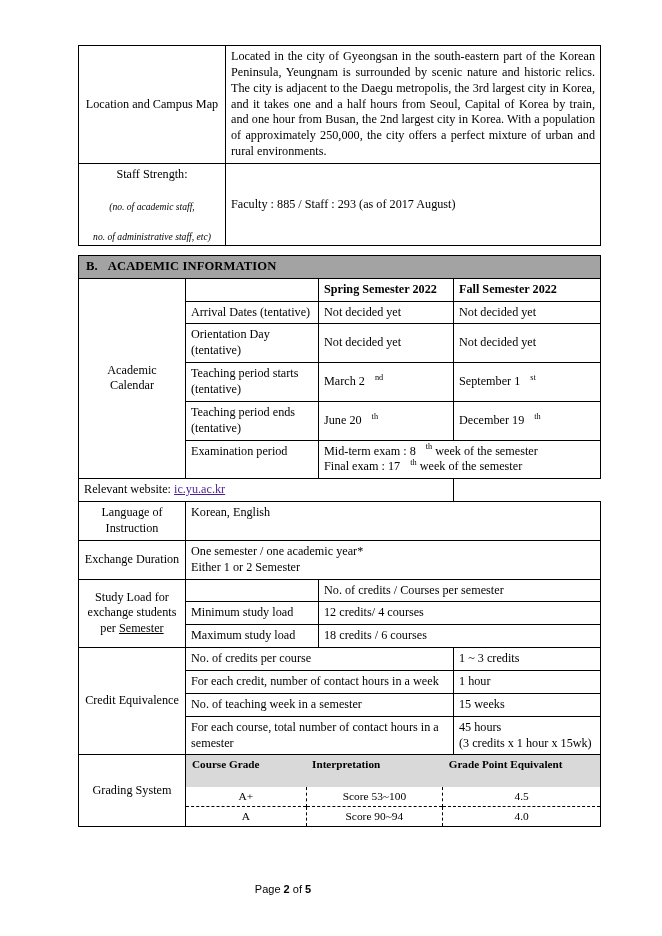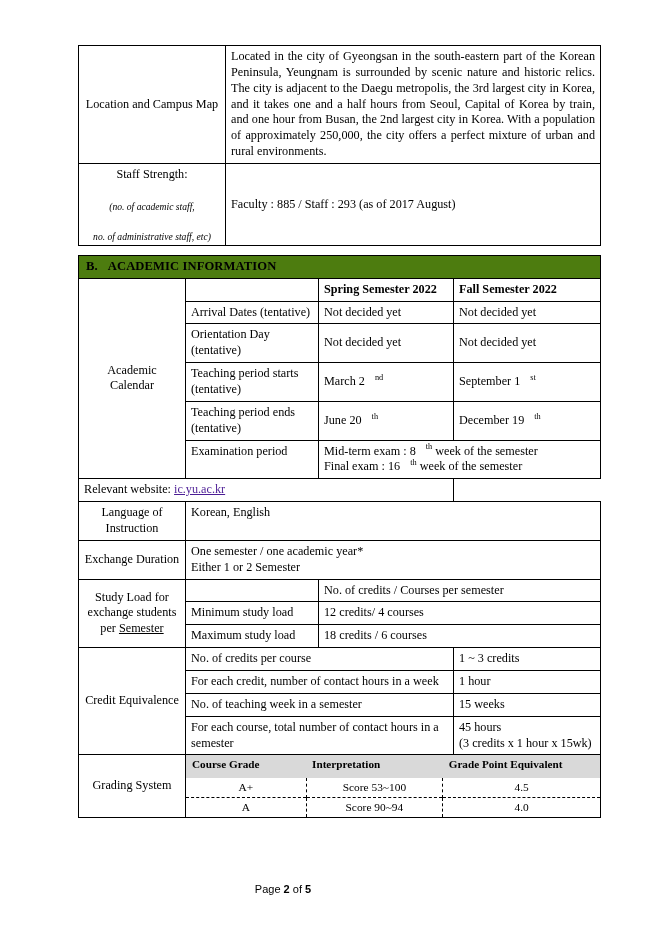--- a/index.html
+++ b/index.html
@@ -52,21 +52,21 @@
     display: block;
     font-style: italic;
     font-size: 9.6px;
     line-height: 1.22;
     margin-top: 18px;
   }
   .midcell { vertical-align: middle; }
 
   
   .section-bar td {
-    background: #4d7c0f;
+    background: #a3a3a3;
     font-weight: bold;
     font-size: 12.6px;
     letter-spacing: 0.1px;
     padding: 2px 5px 3px 7px;
     vertical-align: middle;
   }
   .section-bar .sec-letter { margin-right: 10px; }
 
   
   .gap { height: 9px; }
@@ -101,21 +101,21 @@
     border: none;
     text-align: center;
     padding: 2px 4px;
     font-size: 11.4px;
   }
   table.grading tr.ghead td {
     background: #d9d9d9;
     font-weight: bold;
     font-size: 11.2px;
     text-align: left;
-    padding: 2px 6px 6px 6px;
+    padding: 2px 6px 15px 6px;
     border: none;
   }
   table.grading tr.grow td {
     border-top: 1px dashed #000;
     border-right: 1px dashed #000;
   }
   table.grading tr.grow td:last-child { border-right: none; }
   table.grading tr.grow.first td { border-top: none; }
   table.grading tr.grow td.cg { border-right: 1px dashed #000; }
 
@@ -201,21 +201,21 @@
       <tr>
         <td>Teaching period ends (tentative)</td>
         <td class="midcell"><span>June 20</span><sup>th</sup></td>
         <td class="midcell"><span>December 19</span><sup>th</sup></td>
       </tr>
 
       <tr>
         <td>Examination period</td>
         <td colspan="2">
           <div><span>Mid-term exam : 8</span><sup>th</sup><span> week of the semester</span></div>
-          <div><span>Final exam : 16</span><sup>th</sup><span> week of the semester</span></div>
+          <div><span>Final exam : 17</span><sup>th</sup><span> week of the semester</span></div>
         </td>
       </tr>
 
       <tr>
         <td colspan="3"><span>Relevant website: </span><a class="link" href="#">ic.yu.ac.kr</a></td>
       </tr>
 
       <tr>
         <td class="lbl midcell">Language of Instruction</td>
         <td colspan="3">Korean, English</td>

